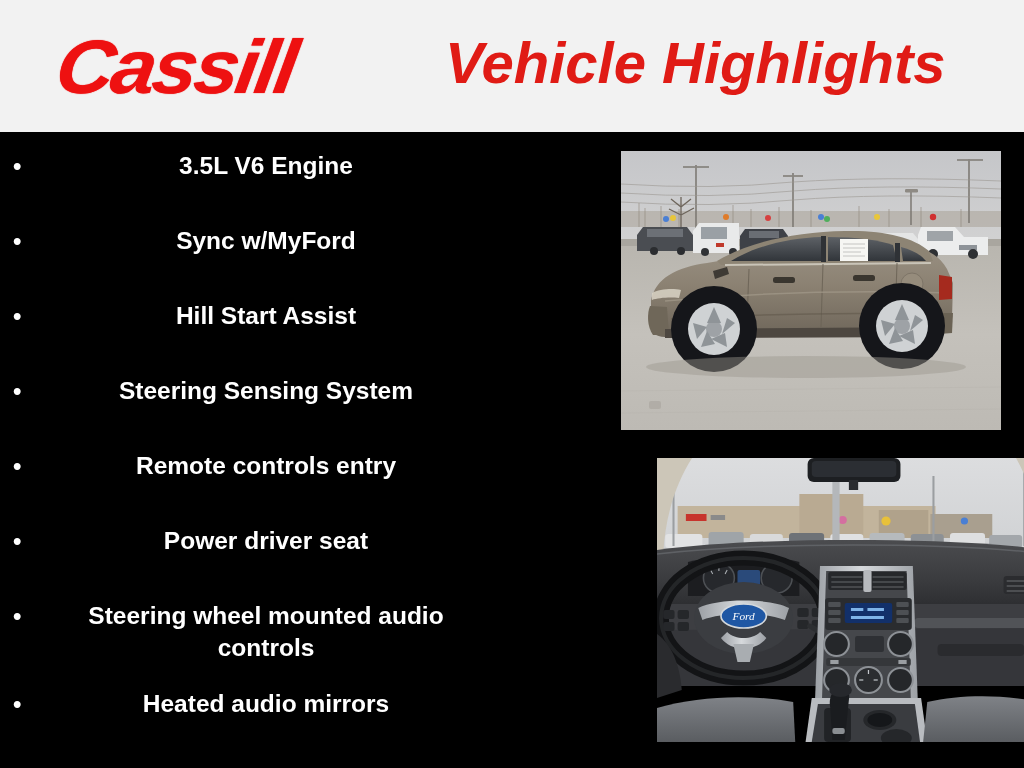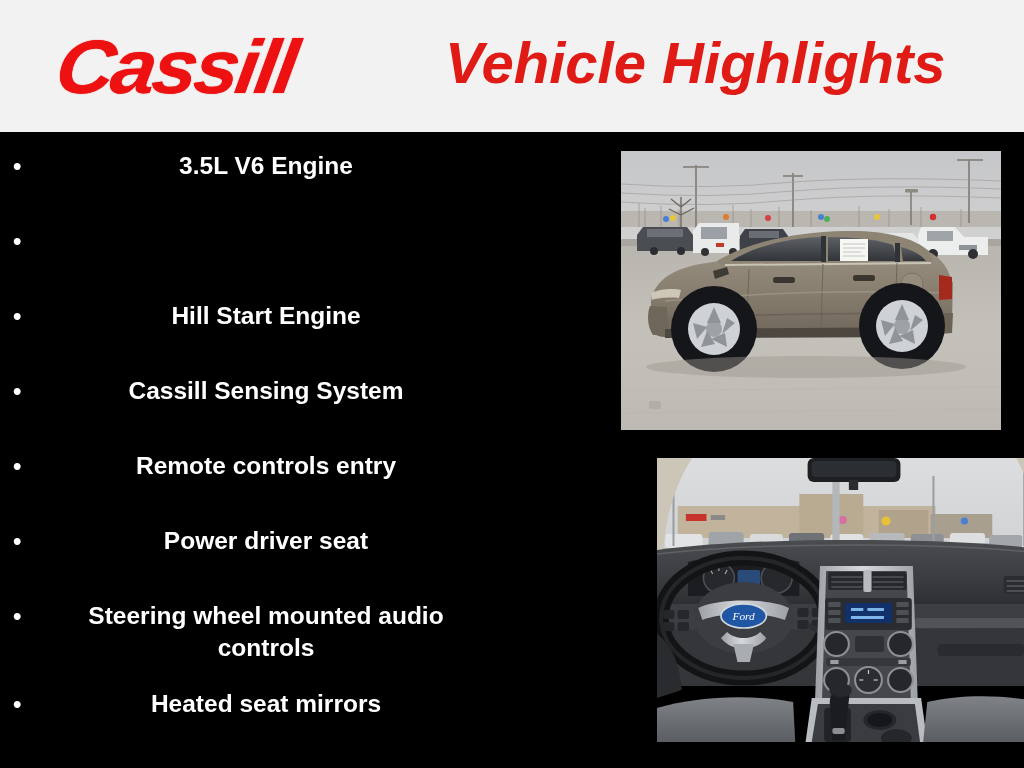--- a/index.html
+++ b/index.html
@@ -114,51 +114,52 @@
 
   <div class="bullets">
 
     <div class="bullet-item">
       <span class="bullet-dot">•</span>
       <span class="bullet-label">3.5L V6 Engine</span>
     </div>
 
     <div class="bullet-item">
       <span class="bullet-dot">•</span>
-    </div>
-
-    <div class="bullet-item">
-      <span class="bullet-dot">•</span>
-      <span class="bullet-label">Hill Start Engine</span>
-    </div>
-
-    <div class="bullet-item">
-      <span class="bullet-dot">•</span>
-      <span class="bullet-label">Cassill Sensing System</span>
+      <span class="bullet-label">Sync w/MyFord</span>
+    </div>
+
+    <div class="bullet-item">
+      <span class="bullet-dot">•</span>
+      <span class="bullet-label">Hill Start Assist</span>
+    </div>
+
+    <div class="bullet-item">
+      <span class="bullet-dot">•</span>
+      <span class="bullet-label">Steering Sensing System</span>
     </div>
 
     <div class="bullet-item">
       <span class="bullet-dot">•</span>
       <span class="bullet-label">Remote controls entry</span>
     </div>
 
     <div class="bullet-item">
       <span class="bullet-dot">•</span>
       <span class="bullet-label">Power driver seat</span>
     </div>
 
     <div class="bullet-item tall">
       <span class="bullet-dot">•</span>
       <span class="bullet-label">Steering wheel mounted audio
 controls</span>
     </div>
 
     <div class="bullet-item">
       <span class="bullet-dot">•</span>
-      <span class="bullet-label">Heated seat mirrors</span>
+      <span class="bullet-label">Heated audio mirrors</span>
     </div>
 
   </div>
 
   <div class="photo" id="photo-exterior">
     <svg viewBox="0 0 380 279" preserveAspectRatio="none">
       <defs>
         <linearGradient id="skyG" x1="0" y1="0" x2="0" y2="1">
           <stop offset="0" stop-color="#c5c6c9"></stop>
           <stop offset="1" stop-color="#d2d2d2"></stop>

